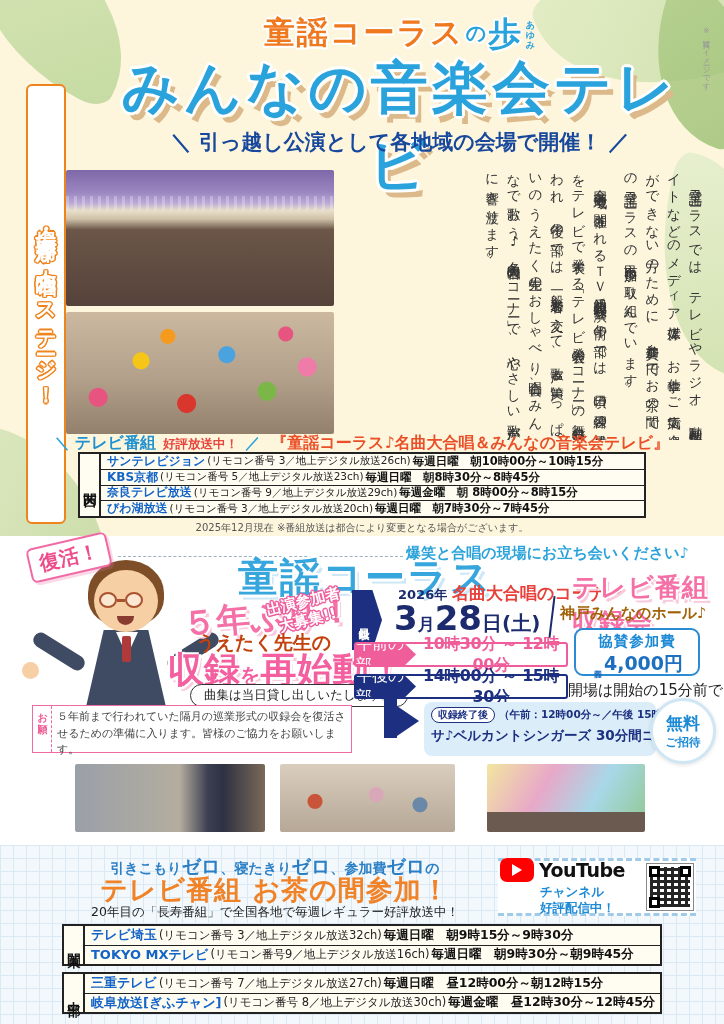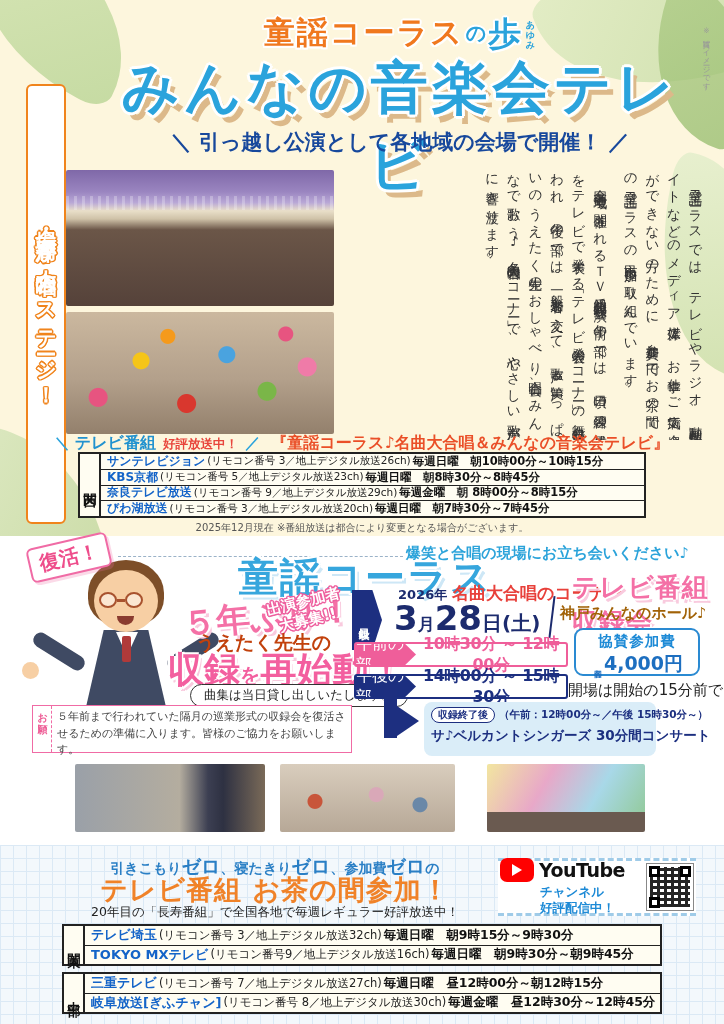--- a/index.html
+++ b/index.html
@@ -309,20 +309,24 @@
   <div class="abs arrow-bar"></div>
   <div class="abs arrow-head"></div>
 
   <div class="abs after-box">
     <div class="after-l1">
       <span class="aft-label">収録終了後</span>
       <span class="aft-times">（午前：12時00分～／午後 15時30分～）</span>
     </div>
     <div class="concert">サ♪ベルカントシンガーズ 30分間コンサート</div>
   </div>
+  <div class="abs free-circle">
+    <span class="f1">無料</span>
+    <span class="f2">ご招待</span>
+  </div>
 
   <div class="ph3 ph3a"></div>
   <div class="ph3 ph3b"></div>
   <div class="ph3 ph3c"></div>
 
   <div class="abs bottom-bg"></div>
   <div class="abs zero-line">
     <span>引きこもり</span><span class="zb">ゼロ</span><span>、寝たきり</span><span class="zb">ゼロ</span><span>、参加費</span><span class="zb">ゼロ</span><span>の</span>
   </div>
   <div class="abs btm-title">テレビ番組 お茶の間参加！</div>

